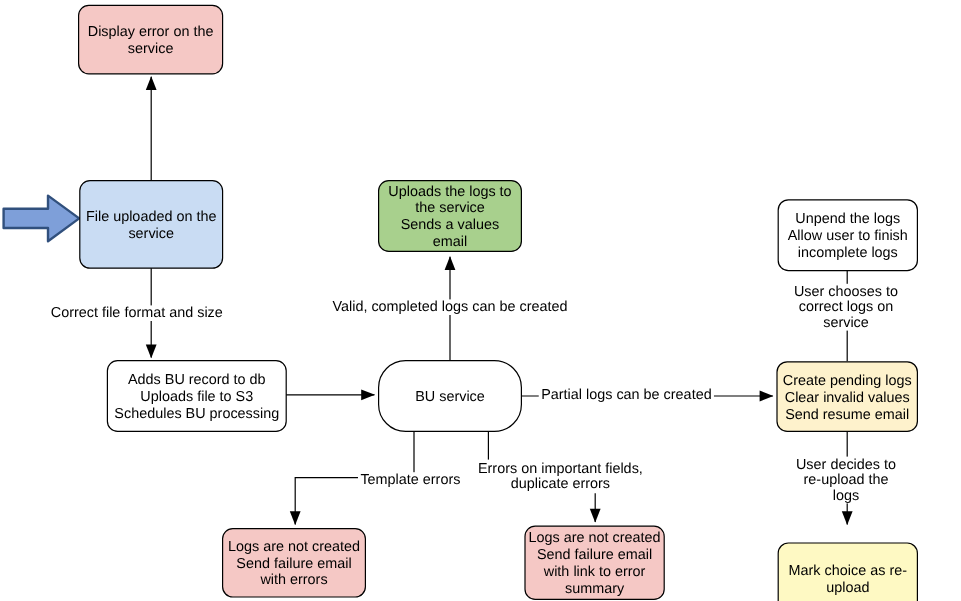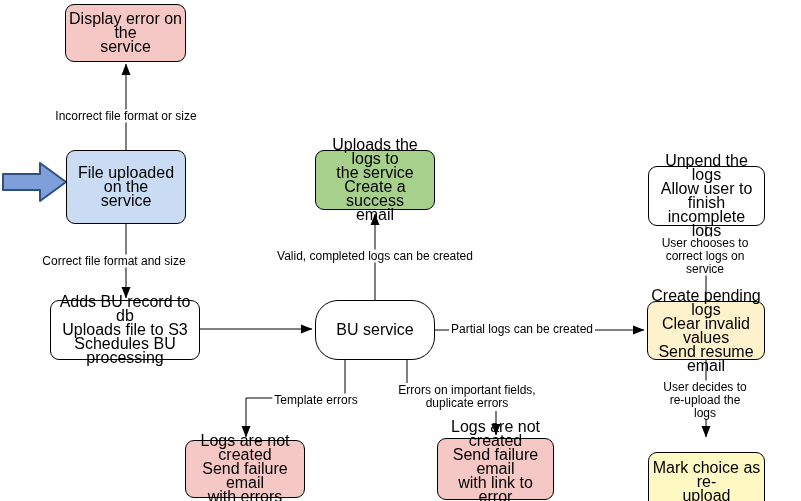--- a/index.html
+++ b/index.html
@@ -4,21 +4,21 @@
 <style>
   html,body{margin:0;padding:0;background:#fff;}
   .canvas{
     position:relative;width:801px;height:501px;background:#fff;overflow:hidden;
     font-family:"Liberation Sans",sans-serif;color:#000;
   }
   svg.wires{position:absolute;left:0;top:0;width:801px;height:501px;pointer-events:none;}
   .node{
     position:absolute;border:1px solid #000;border-radius:9px;
     display:flex;align-items:center;justify-content:center;text-align:center;
-    font-size:16px;line-height:14px;white-space:pre-line;padding:2px;box-sizing:border-box;
+    font-size:12px;line-height:14px;white-space:pre-line;padding:2px;box-sizing:border-box;
     background:#fff;
   }
   .elabel{
     position:absolute;transform:translate(-50%,-50%);
     font-size:12px;line-height:13px;background:#fff;padding:0 2px;
     white-space:pre-line;text-align:center;
   }
   
   #display-error   {left:65px; top:4px;   width:121px;height:58px;}
   #file-uploaded   {left:66px; top:150px; width:120px;height:74px;}
@@ -28,21 +28,21 @@
   #logs-errors     {left:185px;top:440px; width:120px;height:58px;}
   #logs-summary    {left:437px;top:438px; width:117px;height:62px;}
   #create-pending  {left:647px;top:301px; width:118px;height:59px;}
   #unpend          {left:648px;top:142px; width:117px;height:60px;}
   #mark-choice     {left:648px;top:440px; width:117px;height:59px;}
   
   #lbl-incorrect    {left:126px;top:116px;}
   #lbl-correct      {left:114px;top:261px;}
   #lbl-valid        {left:375px;top:256px;}
   #lbl-partial      {left:522px;top:329px;}
-  #lbl-template     {left:316px;top:400px;text-align:center;}
+  #lbl-template     {left:342px;top:400px;text-align:center;}
   #lbl-important    {left:467px;top:397px;}
   #lbl-user-chooses {left:705px;top:256px;}
   #lbl-user-decides {left:705px;top:400px;}
   .entry-arrow{position:absolute;left:0;top:158px;width:72px;height:48px;}
 </style>
 </head>
 <body>
 
 <div class="canvas">
 
@@ -69,27 +69,27 @@
   <svg class="entry-arrow" viewBox="0 0 72 48">
     <polygon points="3,16 40,16 40,5 66,24 40,43 40,32 3,32" stroke-width="2" stroke-linejoin="round" fill="#7E9FD9" stroke="#31507D"></polygon>
   </svg>
 
   <div class="node" id="display-error" style="background-color: rgb(245, 200, 197);">Display error on the
 service</div>
 
   <div class="node" id="file-uploaded" style="background-color: rgb(201, 220, 243);">File uploaded on the
 service</div>
 
-  <div class="node" id="adds-bu" style="background-color: rgb(255, 255, 255);">Adds BU record to db
+  <div class="node" id="adds-bu" style="background-color: rgb(255, 255, 255); margin-left: 39px;">Adds BU record to db
 Uploads file to S3
 Schedules BU processing</div>
 
   <div class="node" id="uploads-logs" style="background-color: rgb(168, 208, 141);">Uploads the logs to
 the service
-Create a success
+Sends a values
 email</div>
 
   <div class="node" id="bu-service" style="background-color: rgb(255, 255, 255);">BU service</div>
 
   <div class="node" id="logs-errors" style="background-color: rgb(245, 200, 197);">Logs are not created
 Send failure email
 with errors</div>
 
   <div class="node" id="logs-summary" style="background-color: rgb(245, 200, 197);">Logs are not created
 Send failure email
@@ -100,21 +100,20 @@
 Clear invalid values
 Send resume email</div>
 
   <div class="node" id="unpend" style="background-color: rgb(255, 255, 255); margin-top: 24px;">Unpend the logs
 Allow user to finish
 incomplete logs</div>
 
   <div class="node" id="mark-choice" style="background-color: #fef9c3; margin-top: 12px;">Mark choice as re-
 upload</div>
 
-  <span class="elabel" id="lbl-incorrect">Incorrect file format or size</span>
   <span class="elabel" id="lbl-correct">Correct file format and size</span>
   <span class="elabel" id="lbl-partial">Partial logs can be created</span>
   <span class="elabel" id="lbl-valid">Valid, completed logs can be created</span>
   <span class="elabel" id="lbl-template">Template errors</span>
   <span class="elabel" id="lbl-important">Errors on important fields,
 duplicate errors</span>
   <span class="elabel" id="lbl-user-chooses">User chooses to correct logs on service</span>
   <span class="elabel" id="lbl-user-decides">User decides to re-upload the logs</span>
 
 </div>

